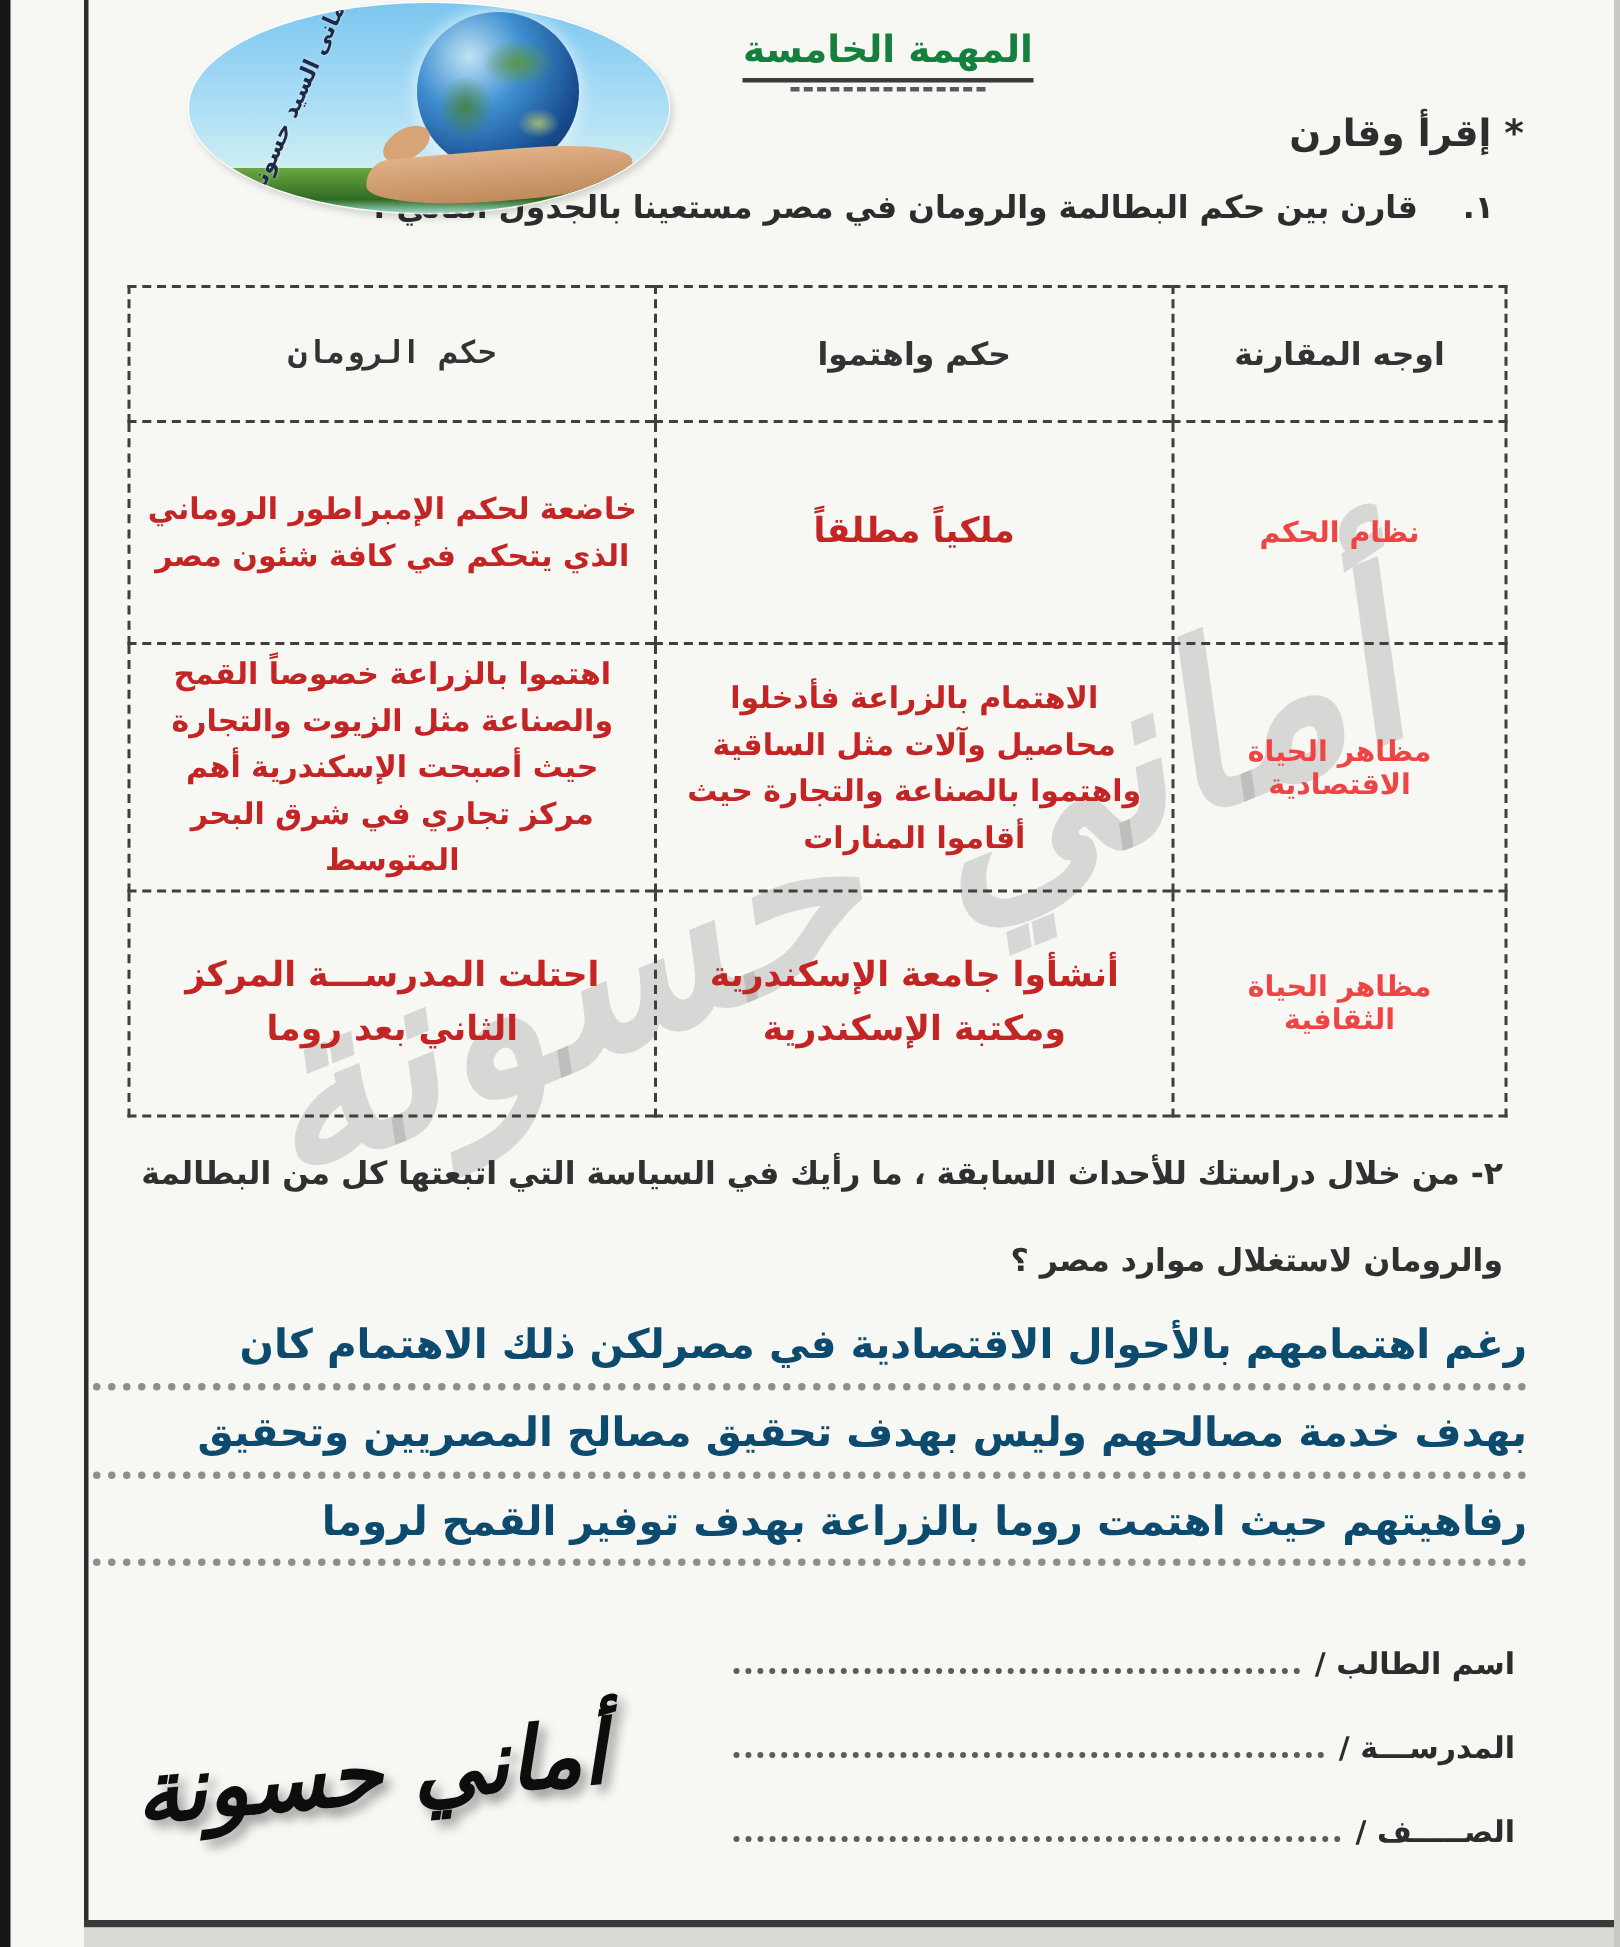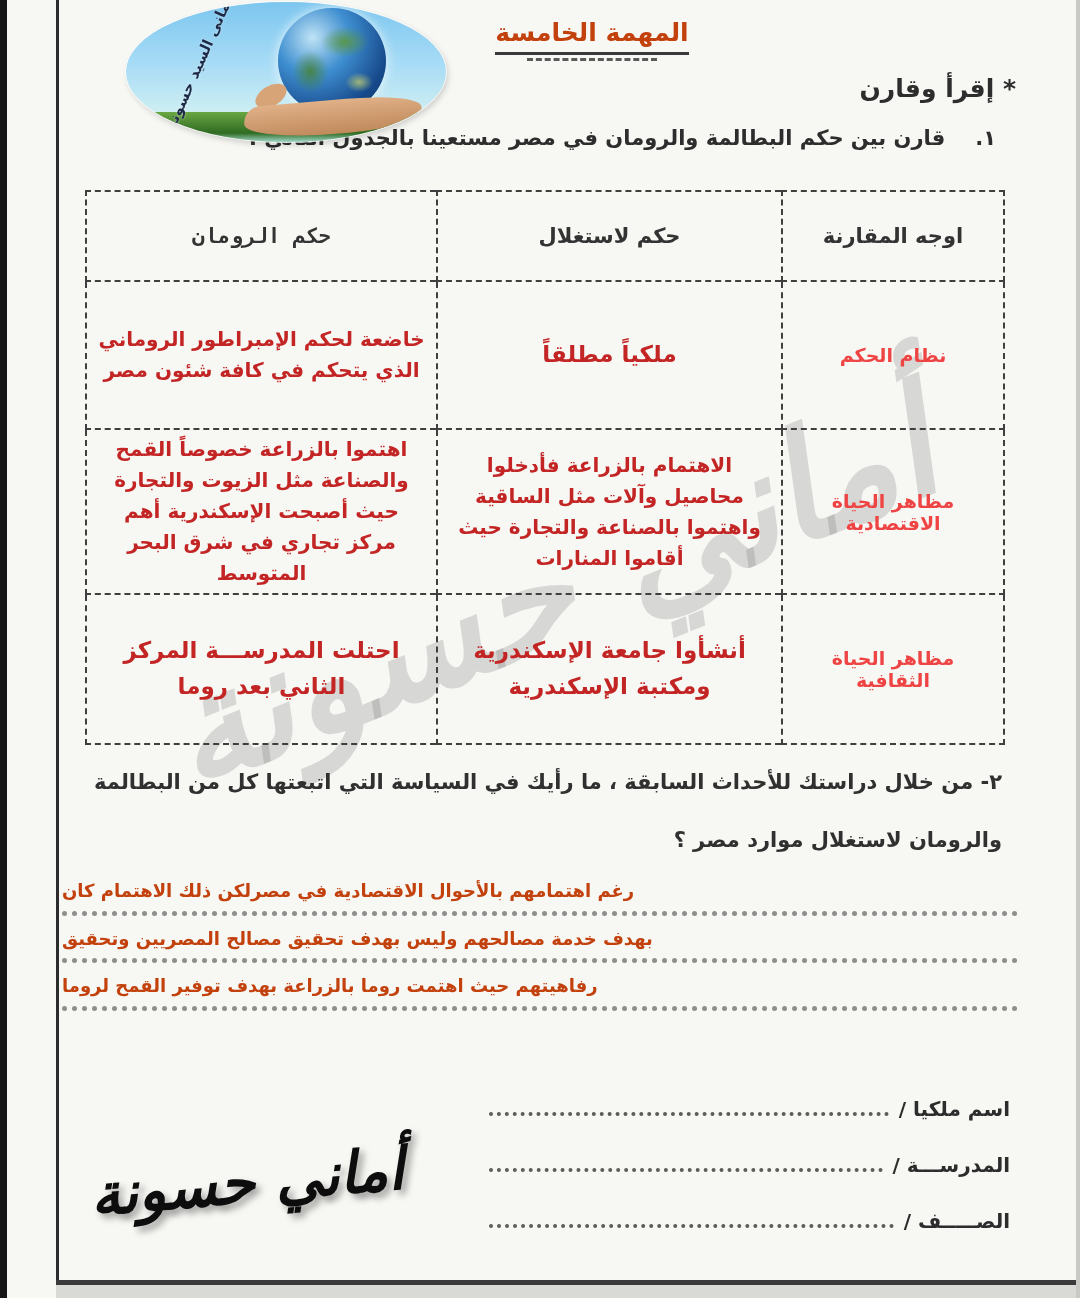--- a/index.html
+++ b/index.html
@@ -12,21 +12,21 @@
   
   .edge-left   { position:absolute; left:0; top:0; width:7px; height:100%; background:#161616; }
   .border-line { position:absolute; left:56px; top:0; width:3px; height:1282px; background:#2c2c2c; }
   .border-bottom { position:absolute; left:56px; top:1280px; width:1024px; height:5px; background:#3a3a3a; }
   .below-strip { position:absolute; left:56px; top:1285px; width:1024px; height:13px; background:#d9d9d5; }
   .edge-right  { position:absolute; right:0; top:0; width:4px; height:100%; background:#c8c8c4; }
 
   
   .title-wrap { position:absolute; top:18px; left:472px; width:240px; text-align:center; z-index:2; }
   .title {
-    display:inline-block; font-size:25px; font-weight:bold; color:#c2410c;
+    display:inline-block; font-size:25px; font-weight:bold; color:#15803d;
     border-bottom:3px solid #3a3a3a; padding-bottom:5px;
   }
   .title-dash { margin:3px auto 0; width:130px; border-top:3px dashed #5a5a5a; }
 
   .read-compare { position:absolute; top:74px; right:64px; font-size:25px; font-weight:bold; color:#2d2d2d; z-index:2;margin-left:32px; }
 
   .q1-line {
     position:absolute; top:126px; right:84px; width:916px; z-index:2;
     display:flex; gap:30px; font-size:21px; font-weight:bold; color:#2d2d2d;
   }
@@ -90,21 +90,21 @@
   .cell-big { font-size:23px; }
 
   
   .q2 { position:absolute; top:770px; right:78px; width:922px; z-index:2;
         font-size:21px; font-weight:bold; color:#303030; text-align:right; }
   .q2 .l2 { margin-top:34px; }
 
   
   .answer { position:absolute; top:880px; left:62px; width:956px; z-index:2; }
   .answer .ans-line {
-    text-align:left; font-size:18px; font-weight:bold; color:#c2410c;
+    text-align:right; font-size:27px; font-weight:bold; color:#0c4a6e;
     padding-bottom:8px; margin-bottom:12px; line-height:1.25;
     border-bottom:5px dotted #8e8e8e;
   }
 
   
   .signature {
     position:absolute; left:64px; top:1086px; width:366px; height:192px; z-index:2;
     display:flex; align-items:center; justify-content:center;
     font-size:58px; font-weight:bold; font-style:italic; color:#0d0d0d;
     transform:rotate(-5deg); text-shadow:4px 5px 7px rgba(0,0,0,.35);
@@ -147,21 +147,21 @@
 
   <div class="q1-line">
     <span>١.</span>
     <span>قارن بين حكم البطالمة والرومان في مصر مستعينا بالجدول التالي :</span>
   </div>
 
   <table class="cmp-table">
     <tbody>
         <tr>
       <th class="col-aspect">اوجه المقارنة</th>
-      <th class="col-ptol">حكم لاستغلال</th>
+      <th class="col-ptol">حكم واهتموا</th>
       <th class="col-roman">حكم الرومان</th>
     </tr>
     <tr class="row-1">
       <td class="aspect-cell">نظام الحكم</td>
       <td class="content-cell cell-big">ملكياً مطلقاً</td>
       <td class="content-cell">خاضعة لحكم الإمبراطور الروماني الذي يتحكم في كافة شئون مصر</td>
     </tr>
     <tr class="row-2">
       <td class="aspect-cell">مظاهر الحياة الاقتصادية</td>
       <td class="content-cell">الاهتمام بالزراعة فأدخلوا محاصيل وآلات مثل الساقية واهتموا بالصناعة والتجارة حيث أقاموا المنارات</td>
@@ -183,21 +183,21 @@
   <div class="answer">
     <div class="ans-line">رغم اهتمامهم بالأحوال الاقتصادية في مصرلكن ذلك الاهتمام كان</div>
     <div class="ans-line">بهدف خدمة مصالحهم وليس بهدف تحقيق مصالح المصريين وتحقيق</div>
     <div class="ans-line">رفاهيتهم حيث اهتمت روما بالزراعة بهدف توفير القمح لروما</div>
   </div>
 
   <div class="signature">أماني حسونة</div>
 
   <div class="footer-fields">
     <div class="field-row">
-      <span class="field-label">اسم ملكيا /</span>
+      <span class="field-label">اسم الطالب /</span>
       <span class="field-dots"></span>
     </div>
     <div class="field-row">
       <span class="field-label">المدرســـة /</span>
       <span class="field-dots"></span>
     </div>
     <div class="field-row">
       <span class="field-label">الصـــــف /</span>
       <span class="field-dots"></span>
     </div>

